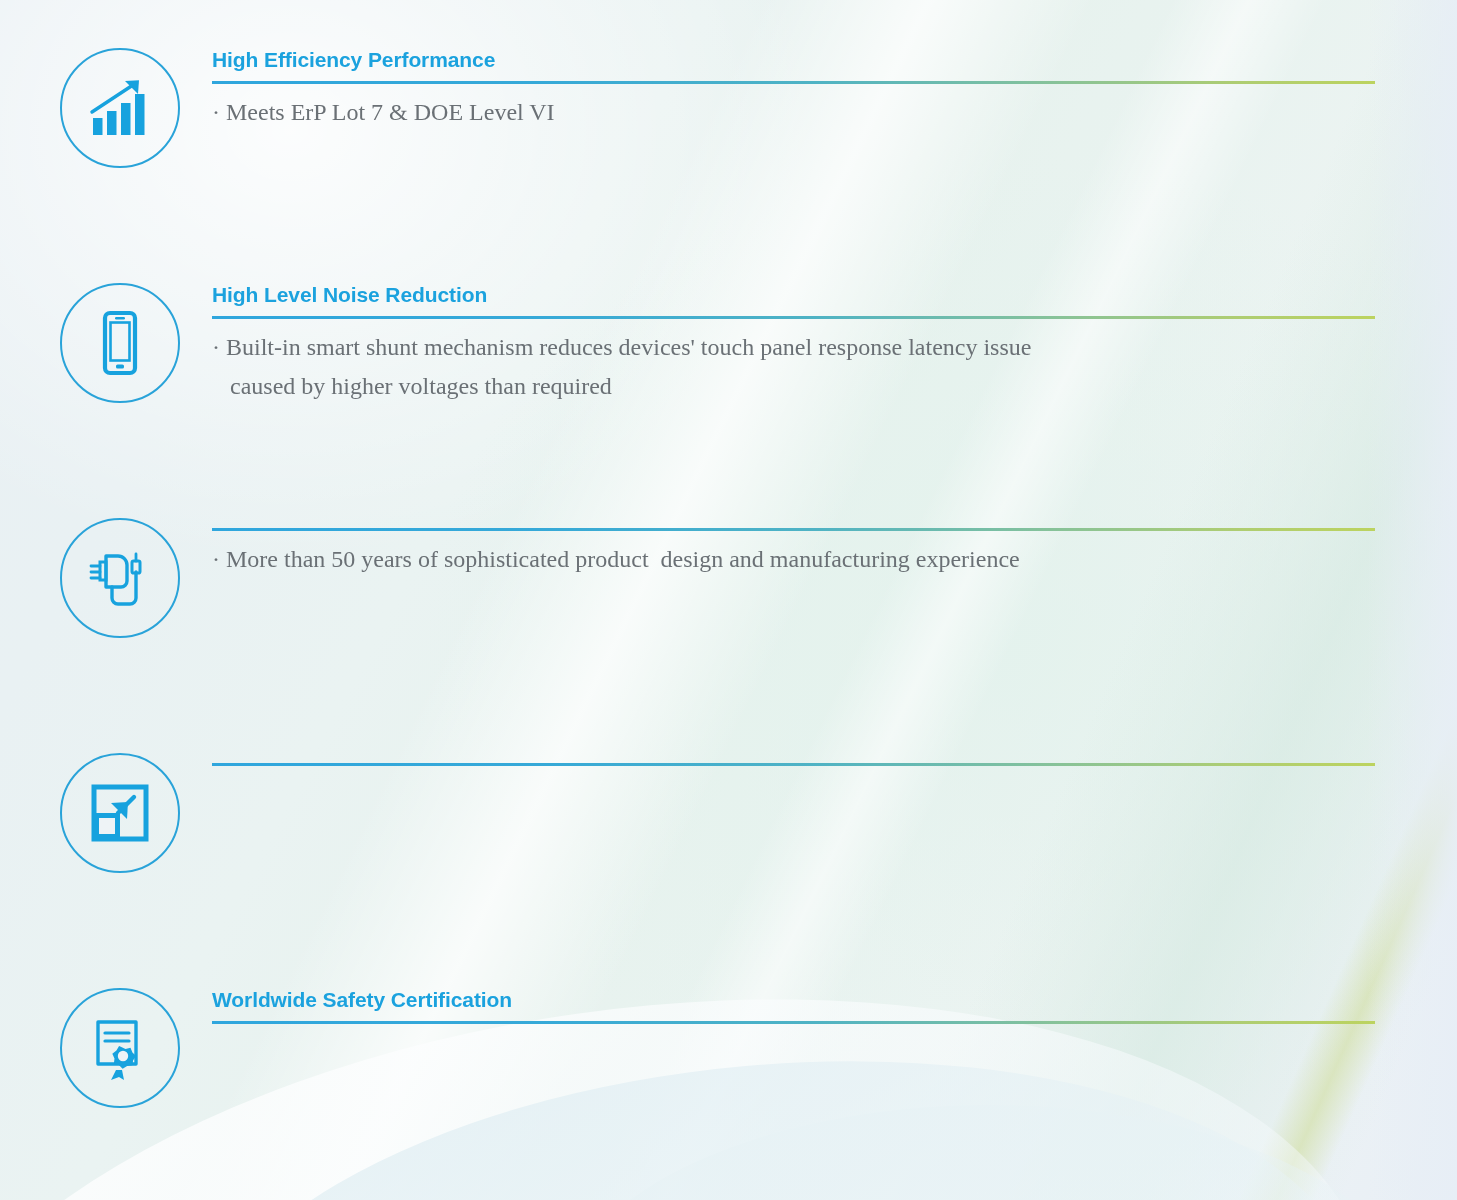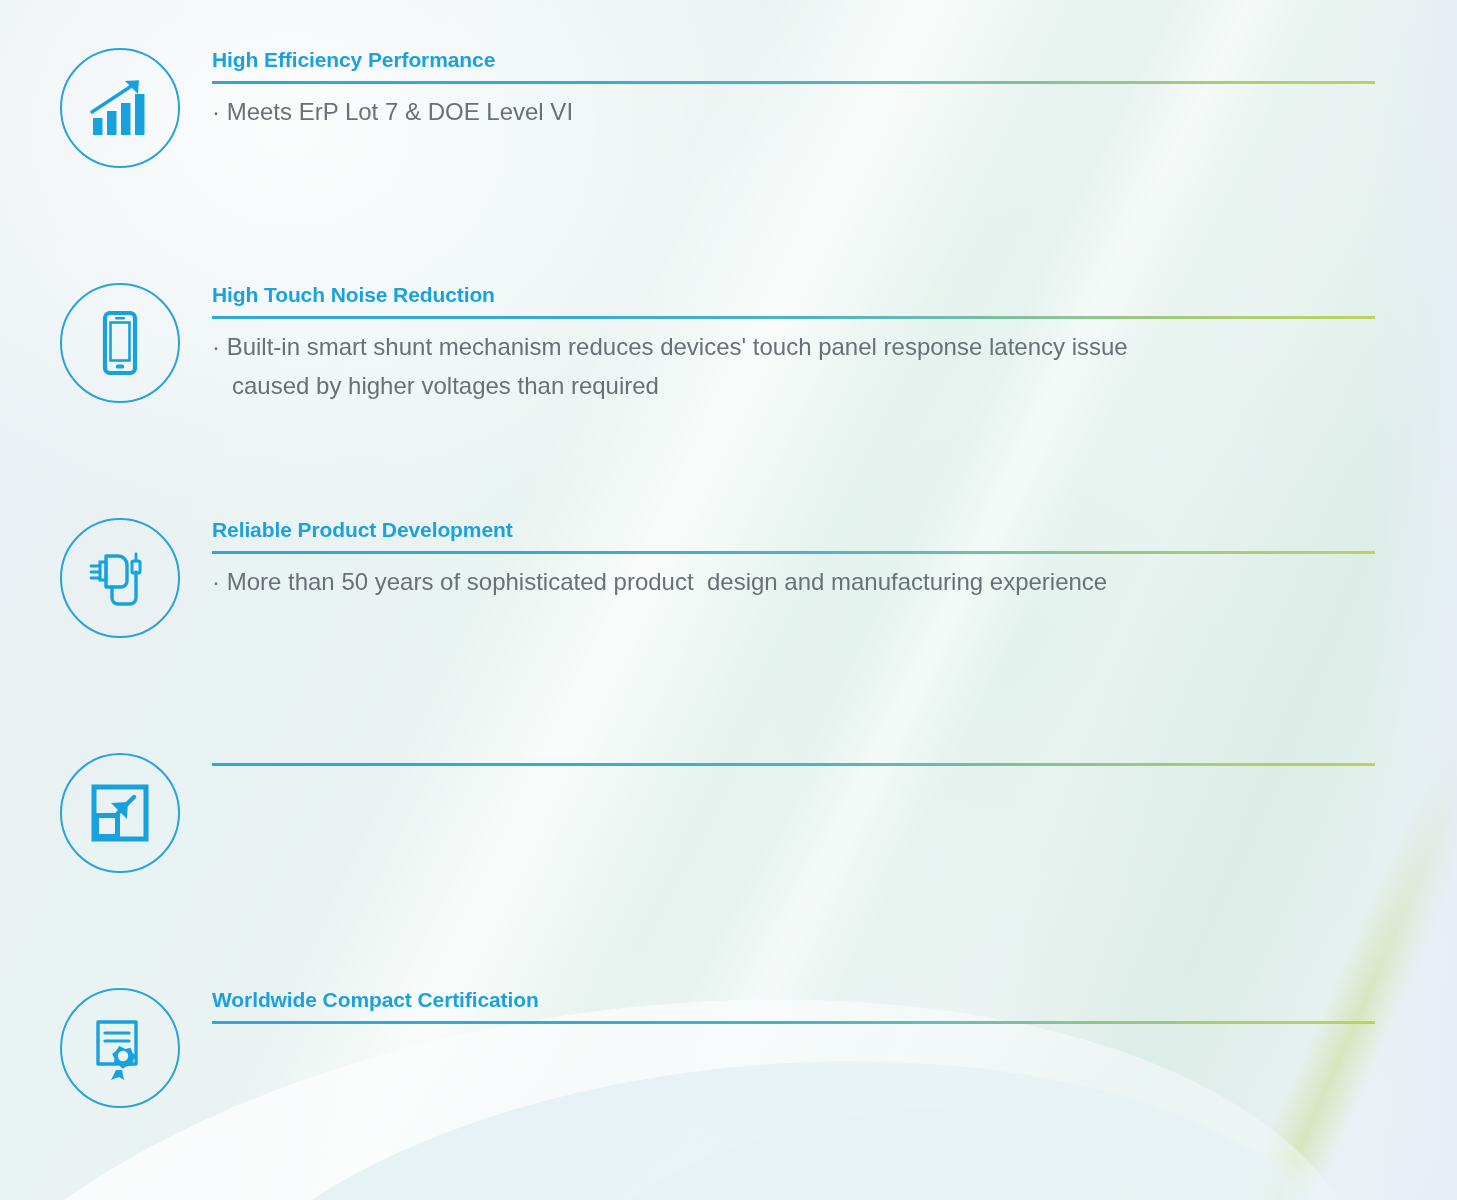--- a/index.html
+++ b/index.html
@@ -109,21 +109,21 @@
     white-space:nowrap;
   }
   .feature-rule {
     height:3px;
     width:1163px;
     margin-top:10px;
     background:linear-gradient(90deg,
       #2fa6dd 0%, #36a9d8 28%, #4fb3c4 52%,
       #86c29a 72%, #aecd72 88%, #bcd35f 100%);
   }
-  .bullets { margin-top:9px; }
+  .bullets { margin-top:9px;font-family:Liberation Serif, serif; }
   .bullet {
     font-size:24px;
     color:#6a7075;
     line-height:1.62;
     margin:0;
     white-space:pre-wrap;
   }
 </style>
 </head>
 <body>
@@ -169,21 +169,21 @@
     <div class="icon-wrap">
       <div class="icon-circle"></div>
       <svg class="icon-glyph" viewBox="0 0 68 68">
         <rect x="19" y="4" width="30" height="60" rx="5" ry="5" fill="none" stroke="#17a2de" stroke-width="4.2"></rect>
         <rect x="24.5" y="13.5" width="19" height="38" fill="none" stroke="#17a2de" stroke-width="2.6"></rect>
         <rect x="29" y="8" width="10" height="2.4" rx="1.2" fill="#17a2de"></rect>
         <rect x="30" y="55.5" width="8" height="4" rx="1.6" fill="#17a2de"></rect>
       </svg>
     </div>
     <div class="feature-body">
-      <h2 class="feature-title">High Touch Noise Reduction</h2>
+      <h2 class="feature-title">High Level Noise Reduction</h2>
       <div class="feature-rule"></div>
       <div class="bullets">
         <p class="bullet">· Built-in smart shunt mechanism reduces devices' touch panel response latency issue
    caused by higher voltages than required</p>
       </div>
     </div>
   </div>
 
   <div class="feature" style="top:518px;">
     <div class="icon-wrap">
@@ -193,21 +193,20 @@
         <rect x="14" y="18" width="6" height="18" fill="none" stroke="#17a2de" stroke-width="3"></rect>
         <path d="M14 22 H5" stroke="#17a2de" stroke-width="2.8" stroke-linecap="round"></path>
         <path d="M14 28 H5" stroke="#17a2de" stroke-width="2.8" stroke-linecap="round"></path>
         <path d="M14 34 H5" stroke="#17a2de" stroke-width="2.8" stroke-linecap="round"></path>
         <path d="M26 43 v11 a6 6 0 0 0 6 6 h12 a6 6 0 0 0 6 -6 V28" fill="none" stroke="#17a2de" stroke-width="3.4" stroke-linecap="round"></path>
         <rect x="46" y="17" width="8" height="12" rx="1.6" fill="none" stroke="#17a2de" stroke-width="3"></rect>
         <path d="M50 17 V10" stroke="#17a2de" stroke-width="2.8" stroke-linecap="round"></path>
       </svg>
     </div>
     <div class="feature-body">
-      <h2 class="feature-title">Reliable Product Development</h2>
       <div class="feature-rule"></div>
       <div class="bullets">
         <p class="bullet">· More than 50 years of sophisticated product  design and manufacturing experience</p>
       </div>
     </div>
   </div>
 
   <div class="feature" style="top:753px;">
     <div class="icon-wrap">
       <div class="icon-circle"></div>
@@ -230,18 +229,18 @@
       <svg class="icon-glyph" viewBox="0 0 68 68">
         <path d="M12 8 H50 V50 H12 Z" fill="none" stroke="#17a2de" stroke-width="3.4" stroke-linejoin="round"></path>
         <path d="M19 19 H43" stroke="#17a2de" stroke-width="3.2" stroke-linecap="round"></path>
         <path d="M19 27 H43" stroke="#17a2de" stroke-width="3.2" stroke-linecap="round"></path>
         <path d="M30 56 L25 66 L33 63 L38 66 L36 56 Z" fill="#17a2de"></path>
         <path d="M40 38 l4.6 2.1 l4.9 -1.2 l1.9 4.7 l3.6 3.5 l-2.9 4.1 l-0.8 5 l-5.1 0.7 l-4.4 2.6 l-3.7 -3.5 l-4.9 -1.4 l0.6 -5.1 l-2.1 -4.6 l4 -3.2 l2.6 -4.4 Z" fill="#17a2de" transform="translate(-6,-6) scale(1.02)"></path>
         <circle cx="37" cy="42" r="5.2" fill="#eef3f6"></circle>
       </svg>
     </div>
     <div class="feature-body">
-      <h2 class="feature-title">Worldwide Compact Certification</h2>
+      <h2 class="feature-title">Worldwide Safety Certification</h2>
       <div class="feature-rule"></div>
     </div>
   </div>
 
 </div>
 
 </body></html>

